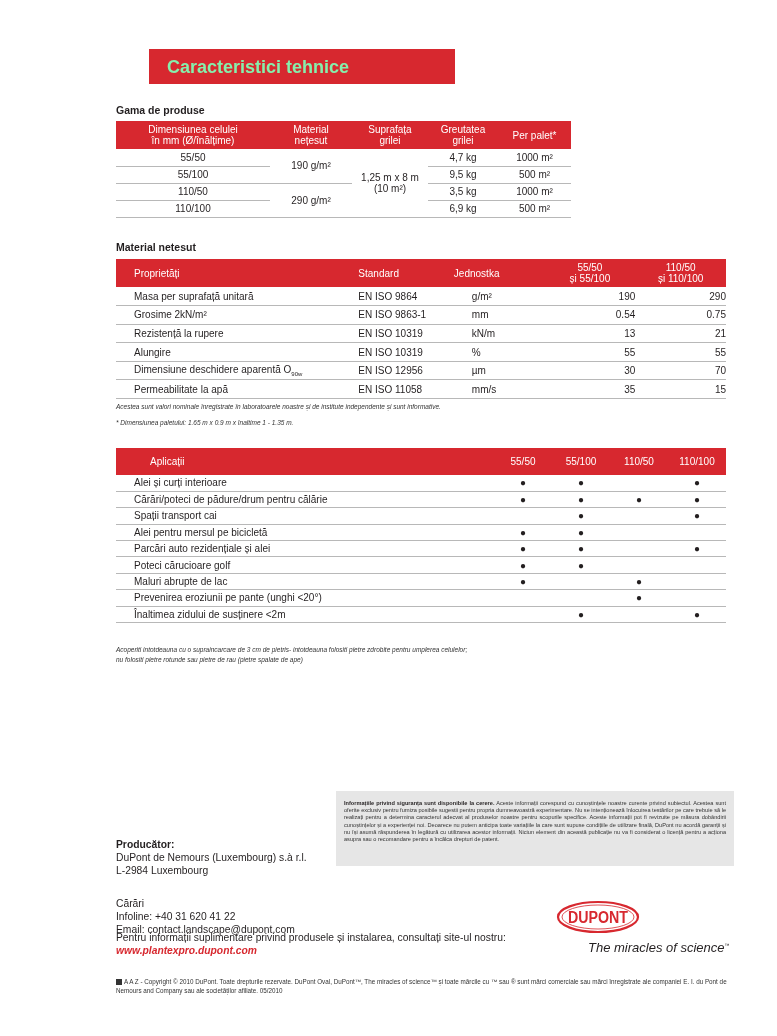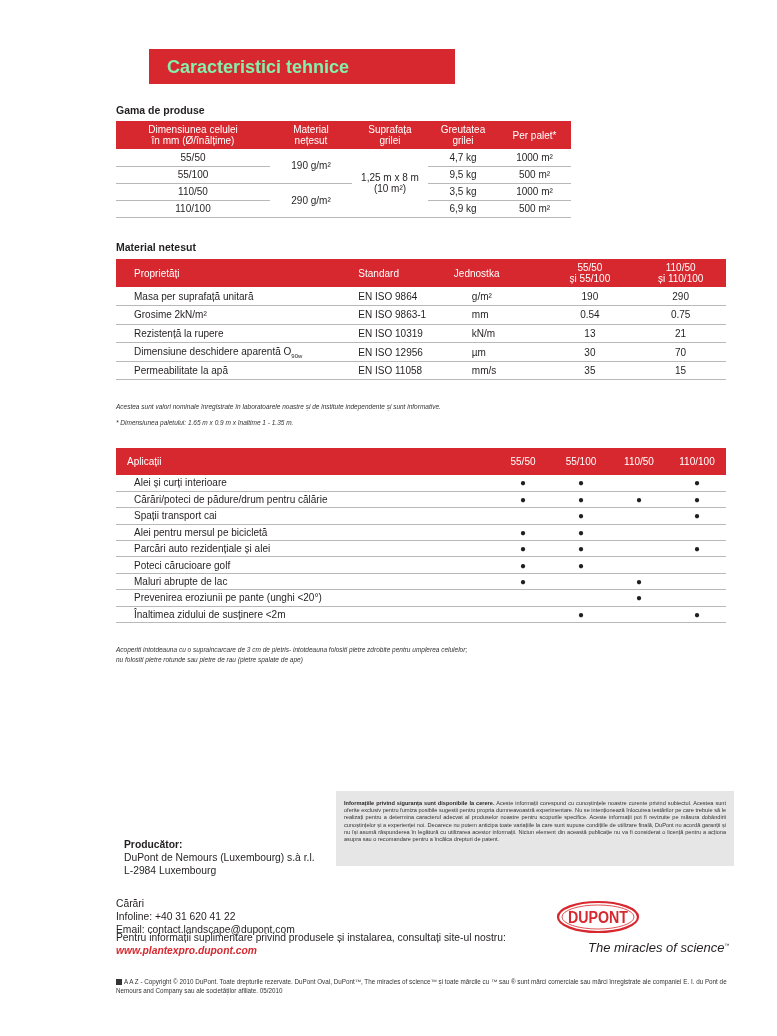--- a/index.html
+++ b/index.html
@@ -25,42 +25,42 @@
     #t1 td { text-align: center; font-size: 10px; }
     #t1 td.merged { border-bottom: 1px solid #b8b8b8; }
 
     
     #t2 { left: 116px; top: 259px; width: 610px; }
     #t2 th { height: 28px; }
     #t2 th.l { text-align: left; padding-left: 18px; }
     #t2 th.c { text-align: center; }
     #t2 td { height: 18.6px; font-size: 10px; }
     #t2 td.l { padding-left: 18px; }
-    #t2 td.c { text-align: center; }
+    #t2 td.c { text-align: right; }
     sub.s { font-size: 6px; }
 
     .note { position: absolute; left: 116px; font-size: 6.5px; font-style: italic; color: #333; }
 
     
     #t3 { left: 116px; top: 448px; width: 610px; }
     #t3 th { height: 27px; }
-    #t3 th.l { text-align: left; padding-left: 11px; }
+    #t3 th.l { text-align: left; padding-left: 34px; }
     #t3 th.c { text-align: center; width: 58px; }
     #t3 td { height: 16.4px; font-size: 10px; }
     #t3 td.l { padding-left: 18px; margin-top: 48px; }
     #t3 td.c { text-align: center; font-size: 10px; }
 
     .safety-box {
       position: absolute; left: 336px; top: 791px; width: 398px; height: 75px;
       background: #e6e6e6; padding: 9px 8px 0 8px;
       font-size: 5.6px; line-height: 7.2px; color: #333; text-align: justify;
     }
     .safety-box b { color: #231f20; }
 
-    .producer { position: absolute; left: 116px; top: 838px; font-size: 10.3px; line-height: 13px; color: #231f20; margin-left: 8px; }
+    .producer { position: absolute; left: 116px; top: 838px; font-size: 10.3px; line-height: 13px; color: #231f20; }
     .producer .lbl { font-weight: bold; }
     .contact { position: absolute; left: 116px; top: 897px; font-size: 10.3px; line-height: 13px; }
     .more { position: absolute; left: 116px; top: 931px; font-size: 10.3px; line-height: 13px; }
     .more .url { color: #d7282f; font-weight: bold; font-style: italic; }
 
     .logo { position: absolute; left: 555px; top: 900px; }
     .tagline { position: absolute; left: 588px; top: 940px; font-size: 13px; font-style: italic; color: #231f20; }
     .tagline sup { font-size: 5px; }
 
     .copyright { position: absolute; left: 116px; top: 978px; width: 620px; font-size: 6.3px; line-height: 8.5px; color: #333; }
@@ -134,20 +134,27 @@
         <td class="l">mm</td>
         <td class="c">0.54</td>
         <td class="c">0.75</td>
       </tr>
       <tr>
         <td class="l">Rezistență la rupere</td>
         <td class="l" style="padding-left: 2px;">EN ISO 10319</td>
         <td class="l">kN/m</td>
         <td class="c">13</td>
         <td class="c">21</td>
+      </tr>
+      <tr>
+        <td class="l">Alungire</td>
+        <td class="l" style="padding-left: 2px;">EN ISO 10319</td>
+        <td class="l">%</td>
+        <td class="c">55</td>
+        <td class="c">55</td>
       </tr>
       <tr>
         <td class="l">Dimensiune deschidere aparentă O<sub class="s">90w</sub></td>
         <td class="l" style="padding-left: 2px;">EN ISO 12956</td>
         <td class="l">µm</td>
         <td class="c">30</td>
         <td class="c">70</td>
       </tr>
       <tr>
         <td class="l">Permeabilitate la apă</td>

